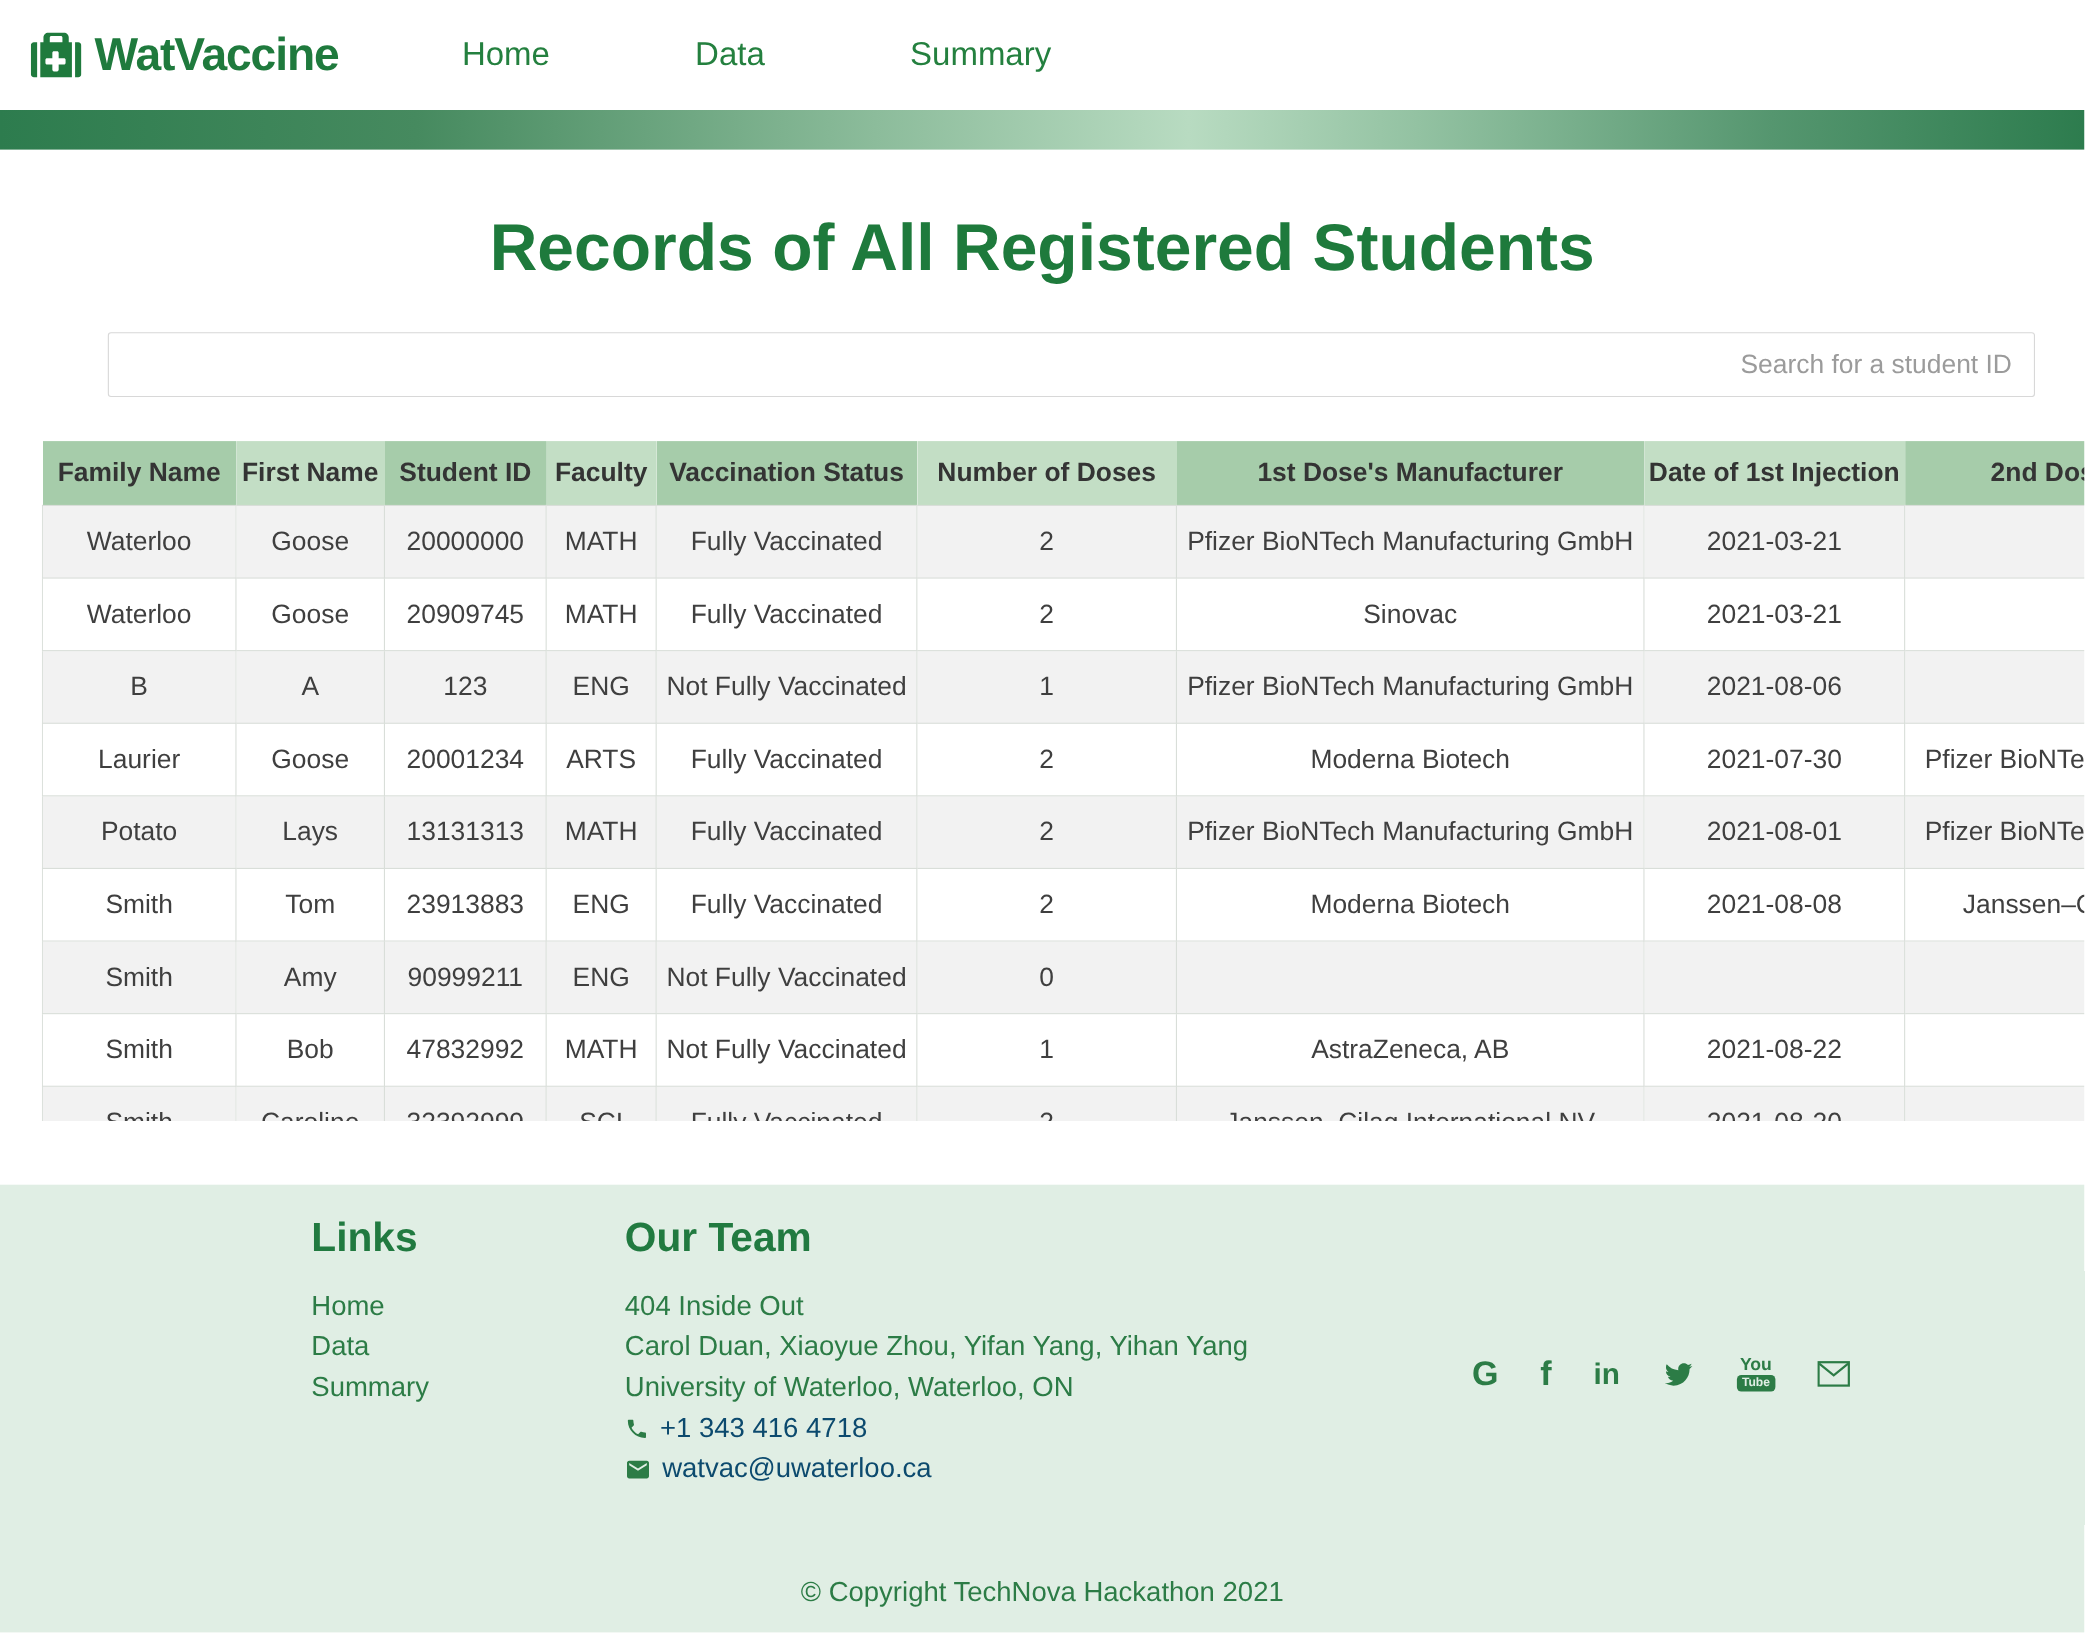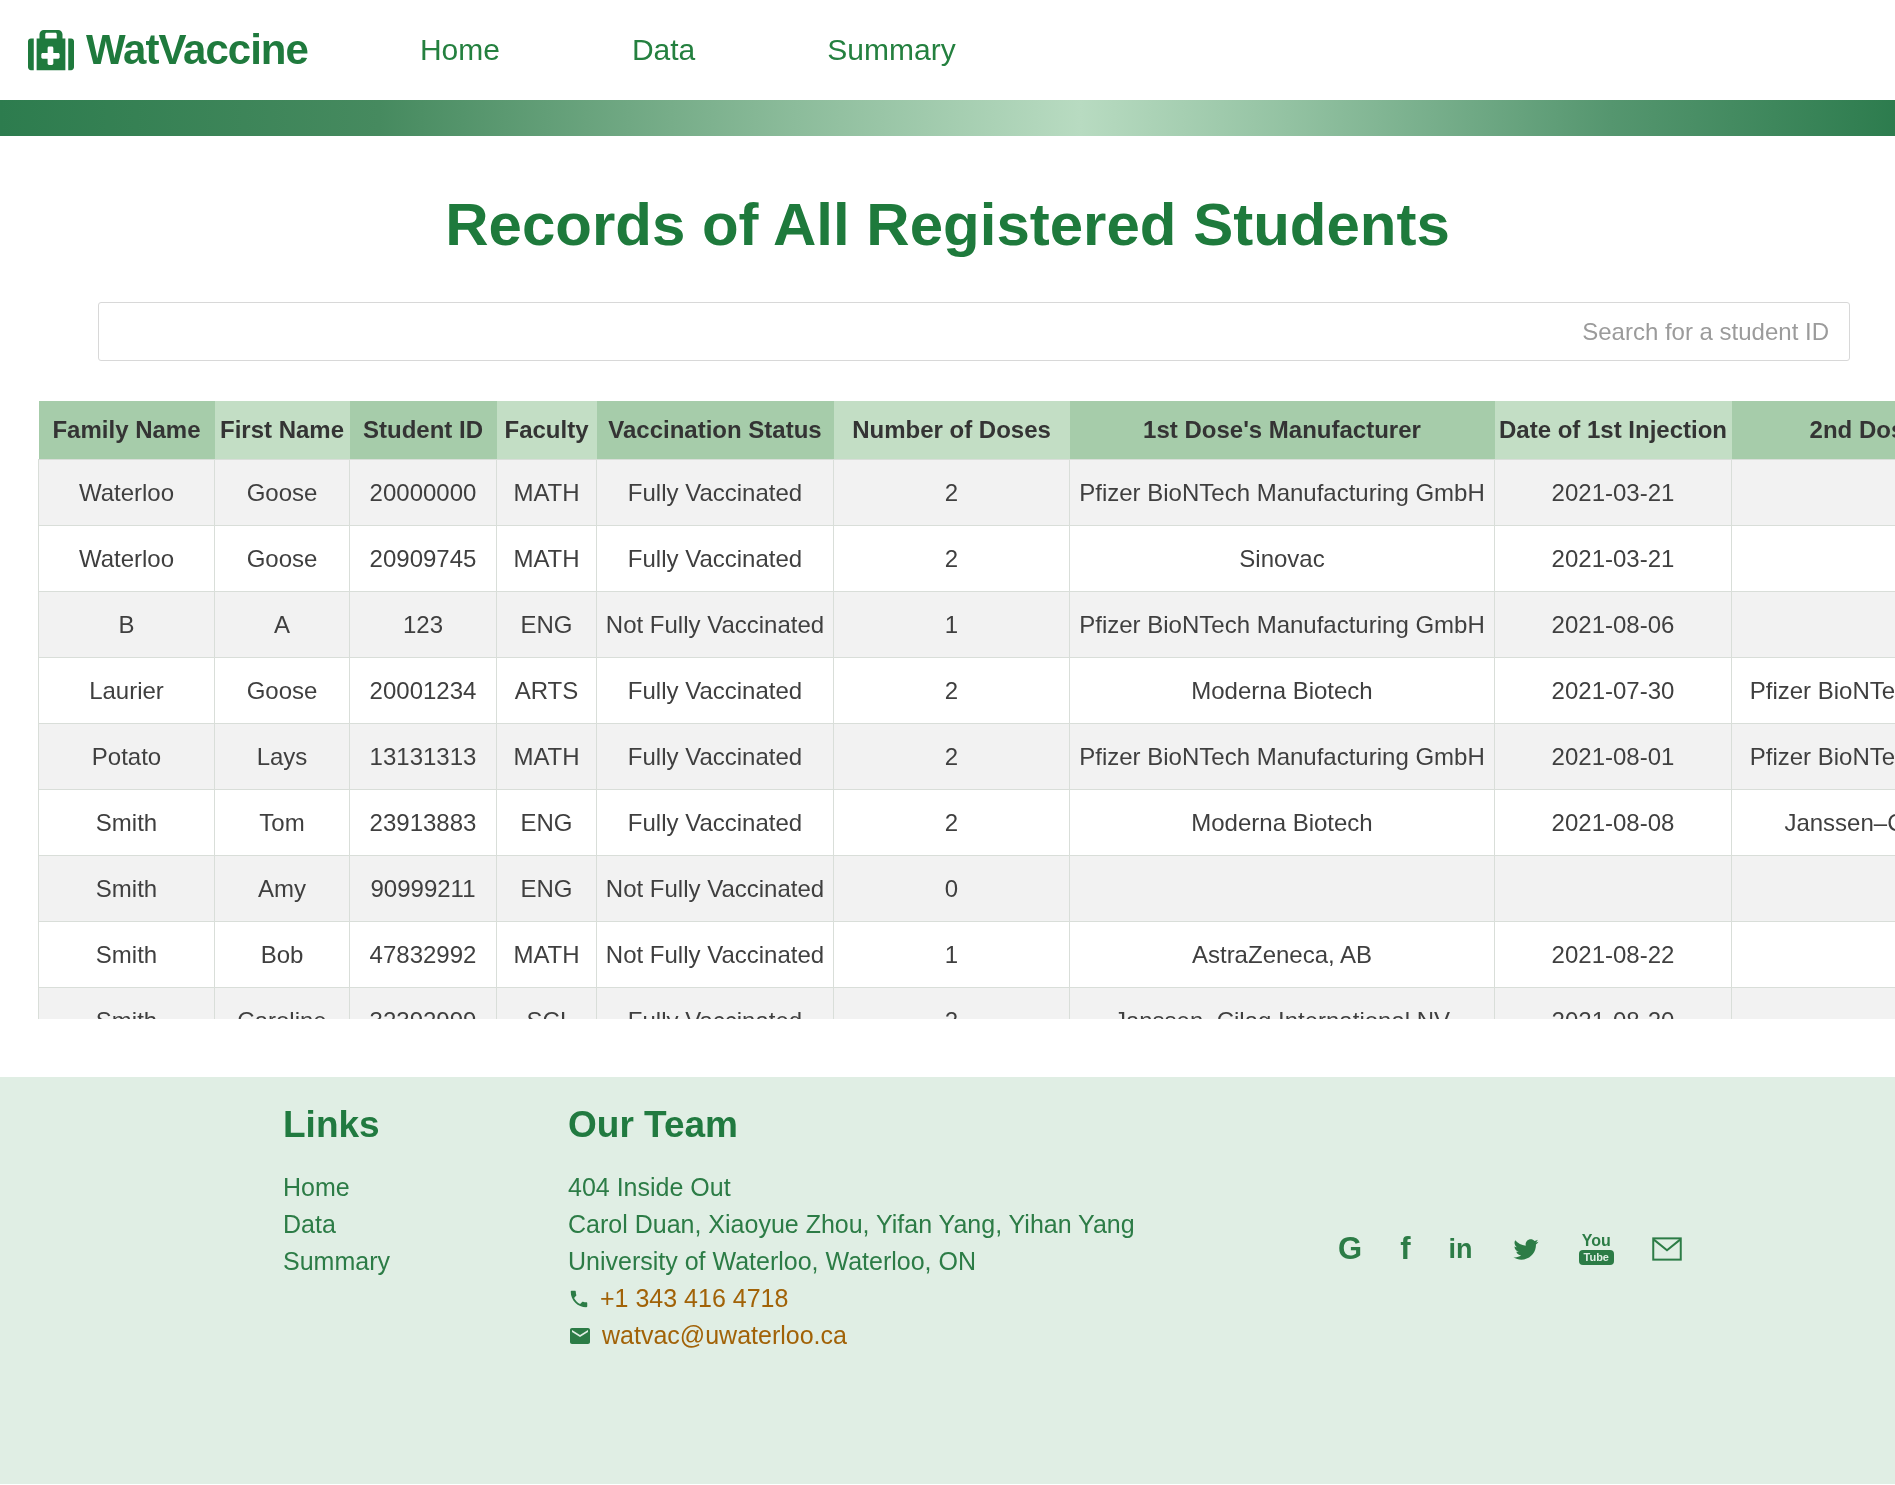--- a/index.html
+++ b/index.html
@@ -40,21 +40,21 @@
   td{height:63px;text-align:center;color:#3f3f3f;border:1px solid #d9ded9;background:#fff;white-space:nowrap;overflow:hidden;}
   tbody tr:nth-child(odd) td{background:#f2f2f2;}
   
   .footer{margin-top:58px;height:407px;background:#e0eee4;box-sizing:border-box;padding-top:28px;position:relative;}
   .f-cols{display:flex;align-items:flex-start;}
   .f-links{margin-left:283px;width:205px;}
   .f-heading{color:#217a40;font-size:37px;font-weight:600;margin:0 0 24px;line-height:40px;}
   .f-link{display:block;color:#2c7c46;font-size:25px;line-height:37px;text-decoration:none;}
   .f-team{margin-left:80px;width:640px;}
   .f-line{color:#2c7c46;font-size:25px;line-height:37px;}
-  .f-contact{display:flex;align-items:center;gap:10px;color:#a16207;font-size:25px;line-height:37px;text-decoration:none;}
+  .f-contact{display:flex;align-items:center;gap:10px;color:#0c4a6e;font-size:25px;line-height:37px;text-decoration:none;}
   .f-social{display:flex;align-items:center;gap:38px;margin-left:auto;margin-right:213px;margin-top:128px;}
   .f-social a{display:inline-flex;align-items:center;justify-content:center;color:#2c7c46;text-decoration:none;}
   .soc-letter{font-weight:800;font-size:31px;line-height:30px;color:#2c7c46;}
   .soc-letter.small{font-size:27px;}
   .yt{display:inline-flex;flex-direction:column;align-items:center;line-height:1;}
   .yt-you{font-size:16px;font-weight:700;color:#2c7c46;}
   .yt-tube{font-size:11px;font-weight:700;background:#2c7c46;color:#e0eee4;border-radius:4px;padding:2px 5px;margin-top:1px;}
   .f-copy{position:absolute;bottom:22px;left:0;width:100%;text-align:center;color:#2c7c46;font-size:25px;}
 </style>
 </head>
@@ -258,13 +258,14 @@
           </span>
         </a>
         <a href="#">
           <svg width="30" height="24" viewBox="0 0 24 19" fill="none" stroke="#2c7c46" stroke-width="1.6" aria-hidden="true">
             <rect x="1" y="1" width="22" height="17"></rect>
             <path d="M1.5 2 L12 10.5 L22.5 2"></path>
           </svg>
         </a>
       </div>
   </div>
+  <div class="f-copy">© Copyright TechNova Hackathon 2021</div>
 </div>
 
 </body></html>

